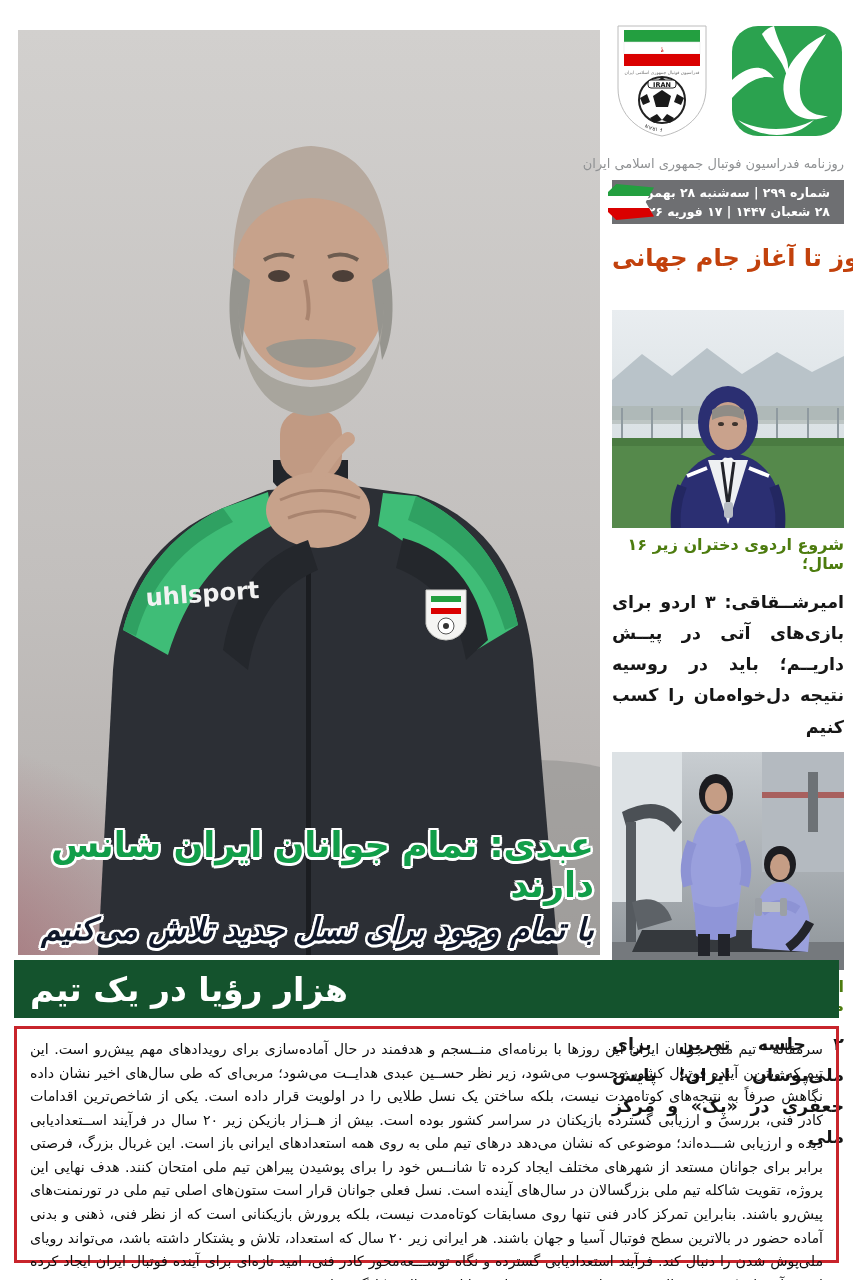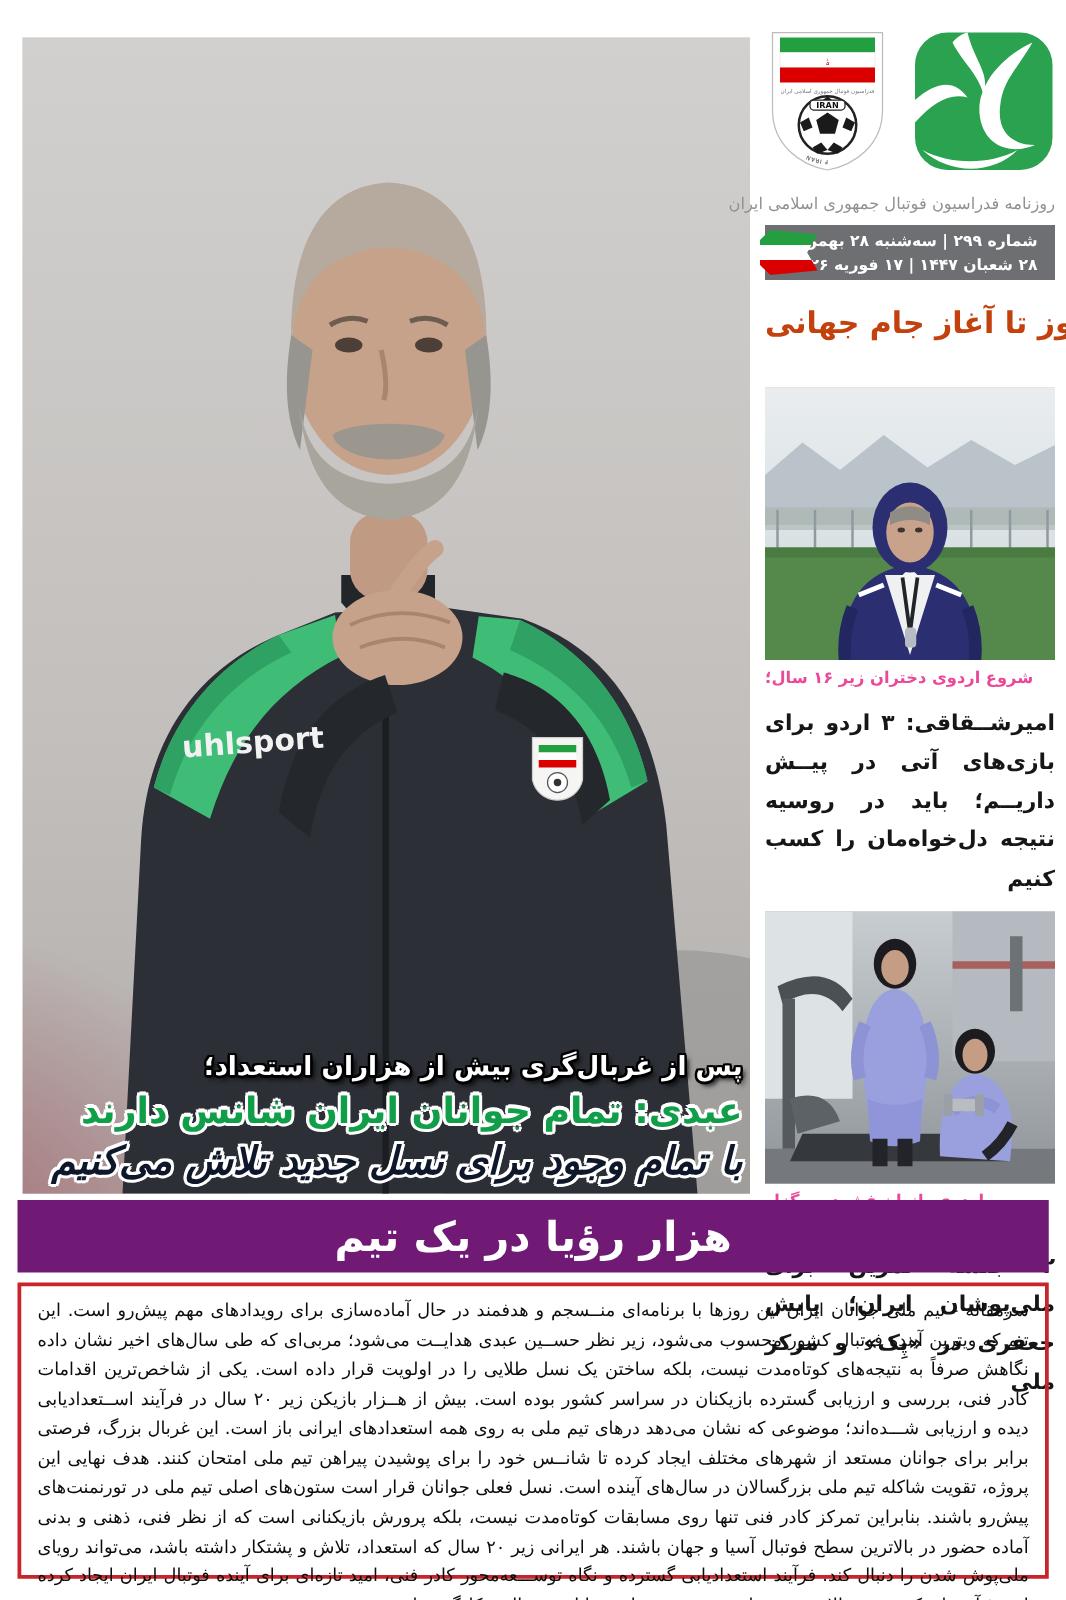--- a/index.html
+++ b/index.html
@@ -6,43 +6,43 @@
   html,body { background:#fff; }
   body { font-family:"DejaVu Sans", sans-serif; width:853px; height:1280px; position:relative; overflow:hidden; }
   .page { position:absolute; inset:0; background:#ffffff; }
 
   
   .main-photo { position:absolute; left:18px; top:30px; width:582px; height:925px; overflow:hidden; background:#c6c4c2; }
   .main-photo svg { display:block; }
   .overlay { position:absolute; left:0; right:6px; bottom:8px; display:flex; flex-direction:column; align-items:flex-start; gap:6px; text-align:right; }
   .ov-kicker { font-size:21px; font-weight:bold; color:#ffffff; letter-spacing:-0.5px;
     text-shadow:2px 0 #000,-2px 0 #000,0 2px #000,0 -2px #000,1.6px 1.6px #000,-1.6px -1.6px #000,1.6px -1.6px #000,-1.6px 1.6px #000, 3px 3px 4px #000; }
-  .ov-green { font-size:29px; font-weight:bold; color:#119e49; letter-spacing:-1px;
+  .ov-green { font-size:35px; font-weight:bold; color:#119e49; letter-spacing:-1px;
     text-shadow:2.5px 0 #fff,-2.5px 0 #fff,0 2.5px #fff,0 -2.5px #fff,2px 2px #fff,-2px -2px #fff,2px -2px #fff,-2px 2px #fff; }
   .ov-red { font-size:31px; font-weight:bold; color:#0f172a; letter-spacing:-1px;
     text-shadow:2.5px 0 #fff,-2.5px 0 #fff,0 2.5px #fff,0 -2.5px #fff,2px 2px #fff,-2px -2px #fff,2px -2px #fff,-2px 2px #fff;font-style:italic; }
 
   
   .col { position:absolute; left:612px; top:24px; width:232px; }
   .logo-row { display:flex; justify-content:space-between; align-items:flex-start; height:116px; }
   .daily-title { margin-top:16px; font-size:13px; color:#8f9193; text-align:center; white-space:nowrap; letter-spacing:-0.6px; }
   .date-bar { position:relative; margin-top:9px; height:44px; background:#6e6f72; color:#fff; display:flex; flex-direction:column; justify-content:center; padding-right:14px; padding-left:46px; }
   .date-bar .dl { font-size:12.5px; font-weight:bold; line-height:1.55; text-align:center; white-space:nowrap; }
   .flag-chip { position:absolute; left:-4px; top:4px; width:46px; height:36px;
     clip-path:polygon(18% 0,100% 10%,82% 50%,100% 90%,18% 100%,0 78%,0 22%); display:flex; flex-direction:column; }
   .flag-chip .g { flex:1; background:#239f40; } .flag-chip .w { flex:1; background:#fff; } .flag-chip .r { flex:1; background:#da0000; }
   .countdown { margin-top:12px; display:flex; align-items:center; gap:8px; flex-direction:row-reverse; justify-content:space-between; }
   .countdown .txt { font-size:24px; font-weight:bold; color:#c2410c; letter-spacing:-0.5px; white-space:nowrap;text-align:right; }
   .side-photo { width:232px; height:218px; overflow:hidden; background:#ccc; }
   .p1 { margin-top:30px; } .p2 { margin-top:9px; }
-  .cap-kicker { margin-top:7px; font-size:13px; font-weight:600; color:#ec4899; text-align:left; letter-spacing:-0.3px; }
+  .cap-kicker { margin-top:7px; font-size:16px; font-weight:600; color:#4d7c0f; text-align:right; letter-spacing:-0.3px; }
   .cap-head { margin-top:14px; font-size:17.5px; font-weight:bold; color:#161616; line-height:1.78; text-align:justify; letter-spacing:-0.4px; }
 
   
-  .green-bar { position:absolute; left:14px; top:960px; width:825px; height:58px; background:#701a75; display:flex; align-items:center; justify-content:center; padding:0 16px; }
+  .green-bar { position:absolute; left:14px; top:960px; width:825px; height:58px; background:#14532d; display:flex; align-items:center; justify-content:flex-end; padding:0 16px; }
   .green-bar .t { color:#ffffff; font-size:33px; font-weight:bold; letter-spacing:-1px; }
   .body-box { position:absolute; left:14px; top:1026px; width:825px; height:237px; border:3px solid #c8242b; padding:9px 13px 6px 13px; }
   .body-box p { font-size:14.2px; line-height:1.66; color:#0d0d0d; text-align:justify; letter-spacing:-0.2px; }
 </style>
 </head>
 <body>
 
 <div class="page">
 
   <div class="main-photo">
@@ -102,21 +102,20 @@
         <path d="M408 560 l40 0 0 34 a20 20 0 0 1 -20 16 a20 20 0 0 1 -20 -16 Z" fill="#f5f5f3" stroke="#cfcfcb"></path>
         <rect x="413" y="566" width="30" height="6" fill="#239f40"></rect>
         <rect x="413" y="572" width="30" height="6" fill="#ffffff"></rect>
         <rect x="413" y="578" width="30" height="6" fill="#da0000"></rect>
         <circle cx="428" cy="596" r="8" fill="#fff" stroke="#555"></circle>
         <circle cx="428" cy="596" r="3" fill="#333"></circle>
       </g>
     </svg>
 
     <div class="overlay">
-      <div class="ov-kicker">پس از غربال‌گری بیش از هزاران استعداد؛</div>
       <div class="ov-green">عبدی: تمام جوانان ایران شانس دارند</div>
       <div class="ov-red">با تمام وجود برای نسل جدید تلاش می‌کنیم</div>
     </div>
   </div>
 
   <div class="col">
 
     <div class="logo-row">
 
       <svg width="114" height="114" viewBox="0 0 114 114">

